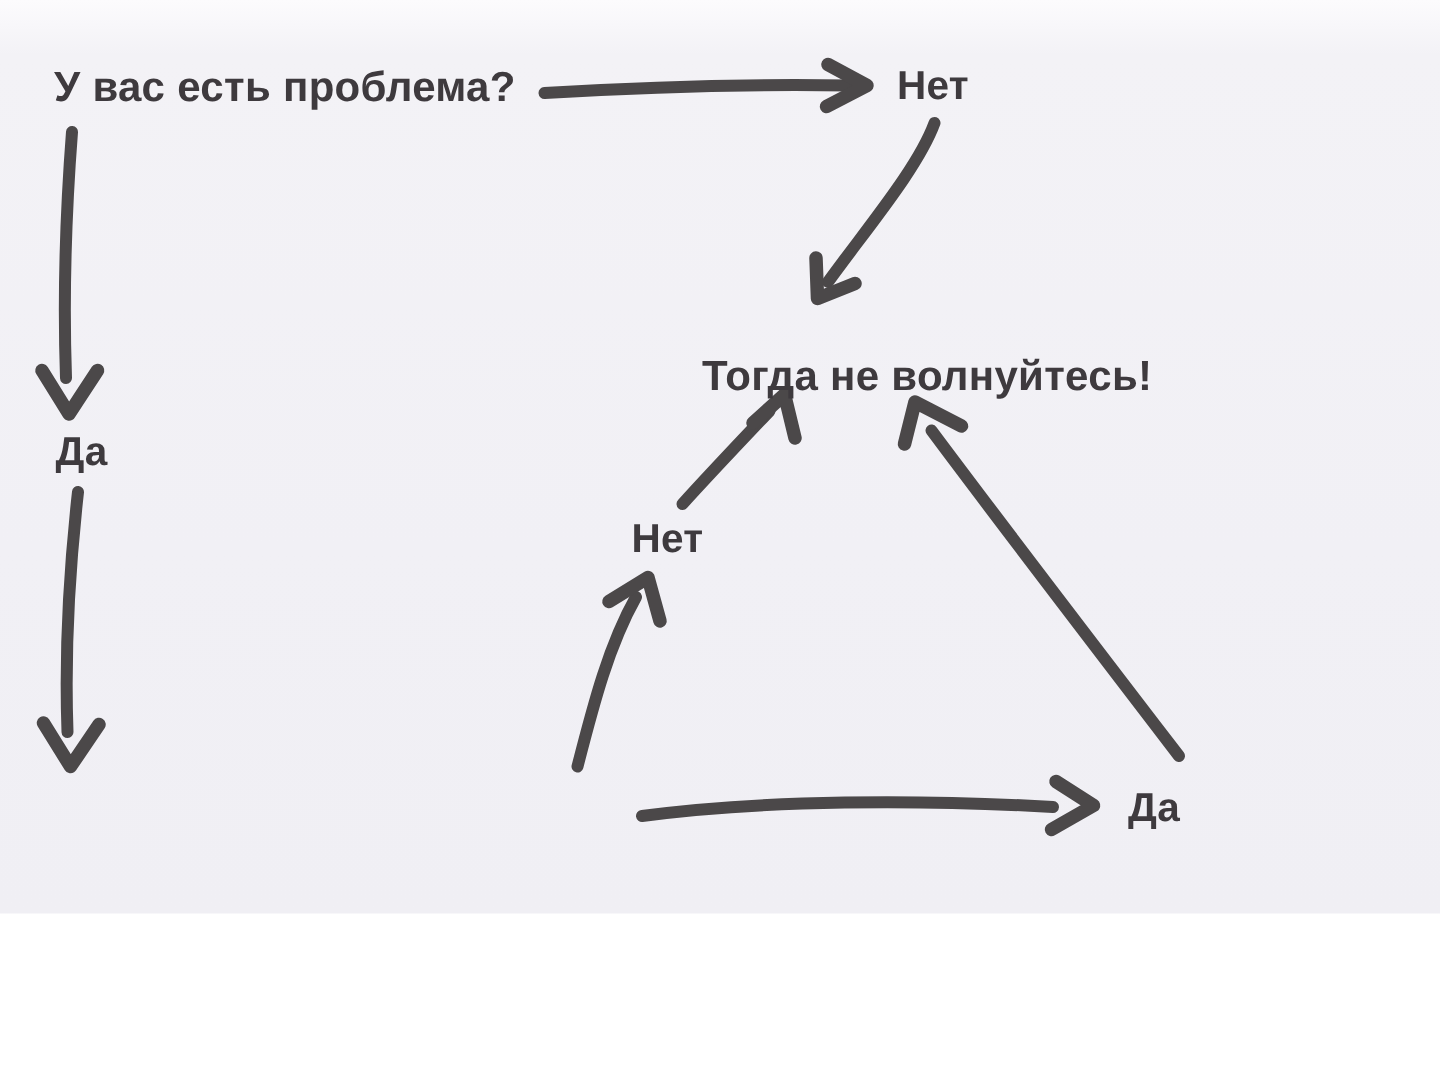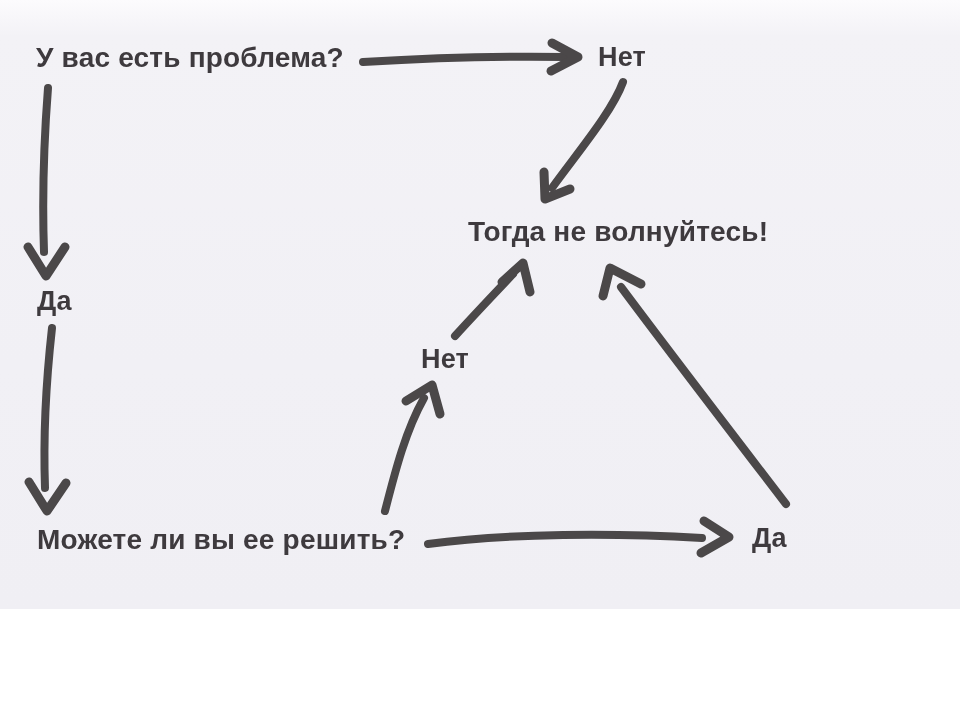--- a/index.html
+++ b/index.html
@@ -93,24 +93,23 @@
     <g>
       <path class="shaft" d="M 455 336 C 474 315, 495 293, 513 274"></path>
       <path class="head" d="M 502 282 L 523 263 L 530 292"></path>
     </g>
   </svg>
 
   <div class="node fs28" style="left:36px; top:42px;">У вас есть проблема?</div>
 
   <div class="node fs27" style="left:598px; top:42px;">Нет</div>
 
-  <div class="node fs28" style="left:468px; top:216px;">Тогда не волнуйтесь!</div>
+  <div class="node fs28" style="left:468px; top:235px;">Тогда не волнуйтесь!</div>
 
   <div class="node fs27" style="left:37px; top:286px;">Да</div>
 
   <div class="node fs27" style="left:421px; top:344px;">Нет</div>
 
-  <div class="node fs28" style="left:37px; top:524px;">Можете ли вы ее решить?</div>
 
   <div class="node fs27" style="left:752px; top:523px;">Да</div>
 
 
 </div>
 
 </body></html>

